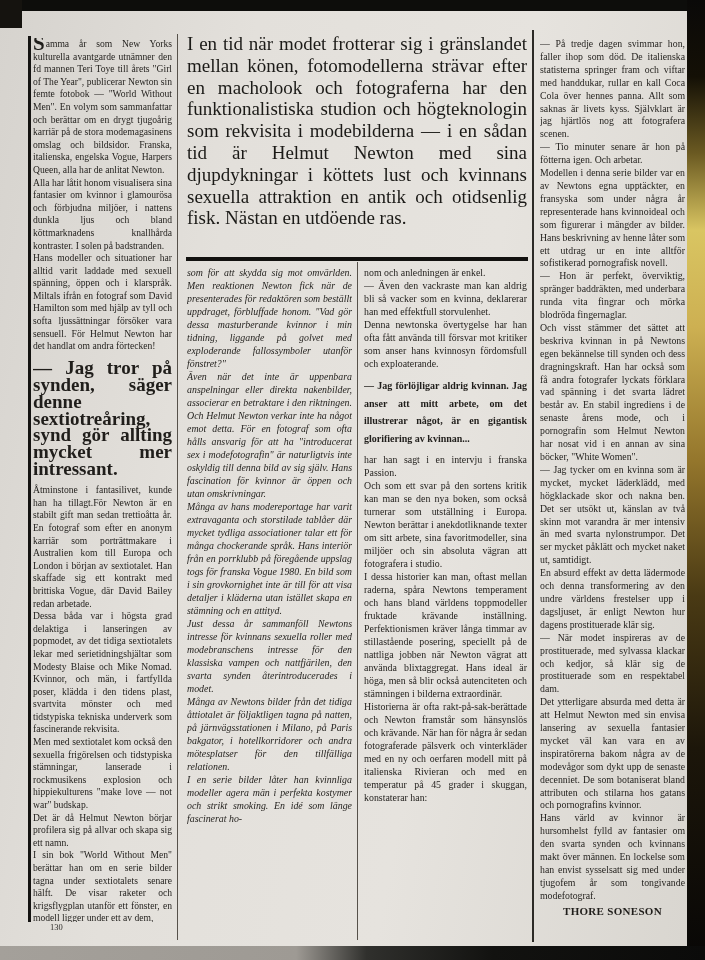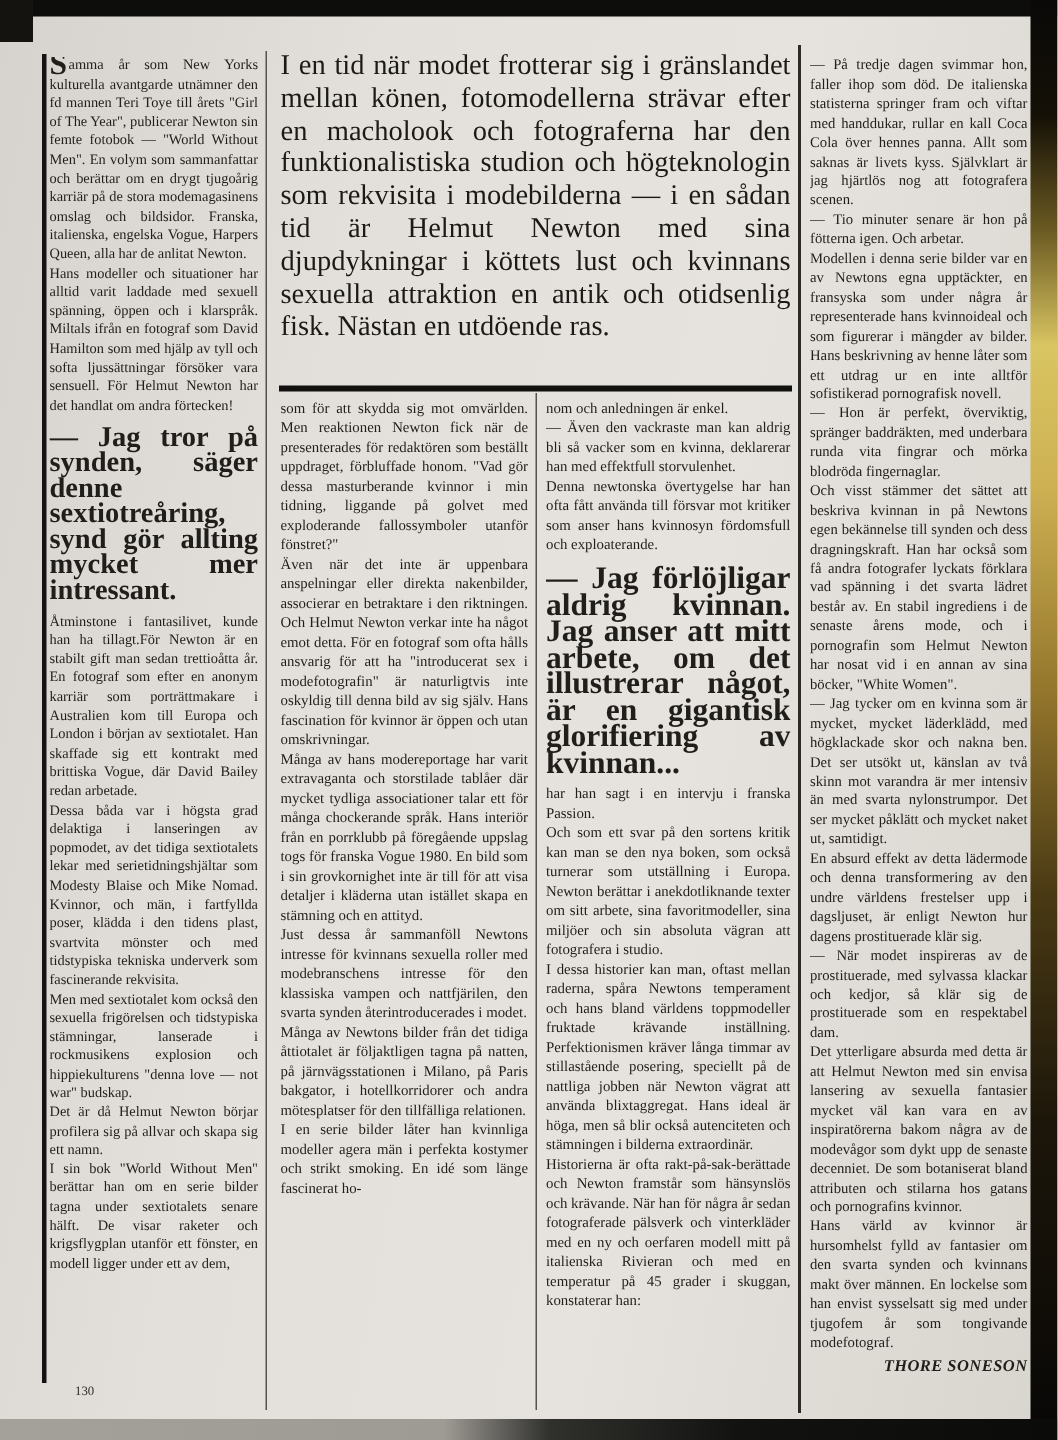--- a/index.html
+++ b/index.html
@@ -16,28 +16,28 @@
   .divider{position:absolute;width:1px;background:#56514a;}
   .div-1{left:177px;top:34px;height:906px;}
   .div-2{left:357px;top:262px;height:678px;}
   .div-3{left:532px;top:30px;height:912px;width:2px;background:#2c2a26;}
   .lede{position:absolute;left:187px;top:33px;width:340px;height:222px;overflow:hidden;
         font-size:19px;line-height:21.8px;text-align:justify;color:#1b1a17;}
   .lede-rule{position:absolute;left:186px;top:257px;width:342px;height:4px;background:#12110f;}
   .col{position:absolute;overflow:hidden;text-align:justify;}
   .col p{margin:0;}
   .col-1{left:33px;top:38px;width:139px;height:884px;font-size:9.6px;line-height:12.6px;}
-  .col-2{left:187px;top:266px;width:165px;height:676px;font-size:9.9px;line-height:13px;}
+  .col-2{left:187px;top:266px;width:165px;height:676px;font-size:9.9px;line-height:13px;font-style:italic;}
   .col-3{left:364px;top:266px;width:163px;height:676px;font-size:9.9px;line-height:13px;}
   .col-4{left:540px;top:38px;width:145px;height:902px;font-size:9.8px;line-height:12.9px;}
   .dropcap{font-weight:bold;font-size:21px;line-height:9px;vertical-align:-3px;padding-right:1px;}
   .subhead{font-weight:bold;margin:7px 0 6px 0 !important;}
   .col-1 .subhead{font-size:19px;line-height:16.9px;}
-  .col-3 .subhead{font-size:21px;line-height:17.5px;}
-  .byline{font-weight:bold;font-size:11px;letter-spacing:.3px;margin-top:2px !important;text-align:right;font-style:italic;}
+  .col-3 .subhead{font-size:10px;line-height:17.5px;}
+  .byline{font-weight:bold;font-size:11px;letter-spacing:.3px;margin-top:2px !important;text-align:center;}
   .page-number{position:absolute;left:50px;top:922px;font-size:8.5px;color:#2e2c29;}
 </style>
 </head>
 <body>
 
 <div class="page">
   <div class="top-bar"></div>
   <div class="corner-blob"></div>
   <div class="right-edge"></div>
   <div class="bottom-bar"></div>
@@ -45,25 +45,26 @@
   <div class="left-rule"></div>
   <div class="divider div-1"></div>
   <div class="divider div-2"></div>
   <div class="divider div-3"></div>
 
   <div class="lede">I en tid när modet frotterar sig i gränslandet mellan könen, fotomodellerna strävar efter en macholook och fotograferna har den funktionalistiska studion och högteknologin som rekvisita i modebilderna — i en sådan tid är Helmut Newton med sina djupdykningar i köttets lust och kvinnans sexuella attraktion en antik och otidsenlig fisk. Nästan en utdöende ras.</div>
   <div class="lede-rule"></div>
 
   <div class="col col-1">
     <p><span class="dropcap">S</span><span>amma år som New Yorks kulturella avantgarde utnämner den fd mannen Teri Toye till årets "Girl of The Year", publicerar Newton sin femte fotobok — "World Without Men". En volym som sammanfattar och berättar om en drygt tjugoårig karriär på de stora modemagasinens omslag och bildsidor. Franska, italienska, engelska Vogue, Harpers Queen, alla har de anlitat Newton.</span></p>
+    <p>Alla har låtit honom visualisera sina fantasier om kvinnor i glamourösa och förbjudna miljöer, i nattens dunkla ljus och bland köttmarknadens knallhårda kontraster. I solen på badstranden.</p>
     <p>Hans modeller och situationer har alltid varit laddade med sexuell spänning, öppen och i klarspråk. Miltals ifrån en fotograf som David Hamilton som med hjälp av tyll och softa ljussättningar försöker vara sensuell. För Helmut Newton har det handlat om andra förtecken!</p>
     <p class="subhead">— Jag tror på synden, säger denne sextiotreåring, synd gör allting mycket mer intressant.</p>
     <p>Åtminstone i fantasilivet, kunde han ha tillagt.För Newton är en stabilt gift man sedan trettioåtta år. En fotograf som efter en anonym karriär som porträttmakare i Australien kom till Europa och London i början av sextiotalet. Han skaffade sig ett kontrakt med brittiska Vogue, där David Bailey redan arbetade.</p>
     <p>Dessa båda var i högsta grad delaktiga i lanseringen av popmodet, av det tidiga sextiotalets lekar med serietidningshjältar som Modesty Blaise och Mike Nomad. Kvinnor, och män, i fartfyllda poser, klädda i den tidens plast, svartvita mönster och med tidstypiska tekniska underverk som fascinerande rekvisita.</p>
-    <p>Men med sextiotalet kom också den sexuella frigörelsen och tidstypiska stämningar, lanserade i rockmusikens explosion och hippiekulturens "denna love — not war" budskap.</p>
+    <p>Men med sextiotalet kom också den sexuella frigörelsen och tidstypiska stämningar, lanserade i rockmusikens explosion och hippiekulturens "make love — not war" budskap.</p>
     <p>Det är då Helmut Newton börjar profilera sig på allvar och skapa sig ett namn.</p>
     <p>I sin bok "World Without Men" berättar han om en serie bilder tagna under sextiotalets senare hälft. De visar raketer och krigsflygplan utanför ett fönster, en modell ligger under ett av dem,</p>
   </div>
 
   <div class="col col-2">
     <p>som för att skydda sig mot omvärlden. Men reaktionen Newton fick när de presenterades för redaktören som beställt uppdraget, förbluffade honom. "Vad gör dessa masturberande kvinnor i min tidning, liggande på golvet med exploderande fallossymboler utanför fönstret?"</p>
     <p>Även när det inte är uppenbara anspelningar eller direkta nakenbilder, associerar en betraktare i den riktningen. Och Helmut Newton verkar inte ha något emot detta. För en fotograf som ofta hålls ansvarig för att ha "introducerat sex i modefotografin" är naturligtvis inte oskyldig till denna bild av sig själv. Hans fascination för kvinnor är öppen och utan omskrivningar.</p>
     <p>Många av hans modereportage har varit extravaganta och storstilade tablåer där mycket tydliga associationer talar ett för många chockerande språk. Hans interiör från en porrklubb på föregående uppslag togs för franska Vogue 1980. En bild som i sin grovkornighet inte är till för att visa detaljer i kläderna utan istället skapa en stämning och en attityd.</p>
     <p>Just dessa år sammanföll Newtons intresse för kvinnans sexuella roller med modebranschens intresse för den klassiska vampen och nattfjärilen, den svarta synden återintroducerades i modet.</p>
     <p>Många av Newtons bilder från det tidiga åttiotalet är följaktligen tagna på natten, på järnvägsstationen i Milano, på Paris bakgator, i hotellkorridorer och andra mötesplatser för den tillfälliga relationen.</p>

